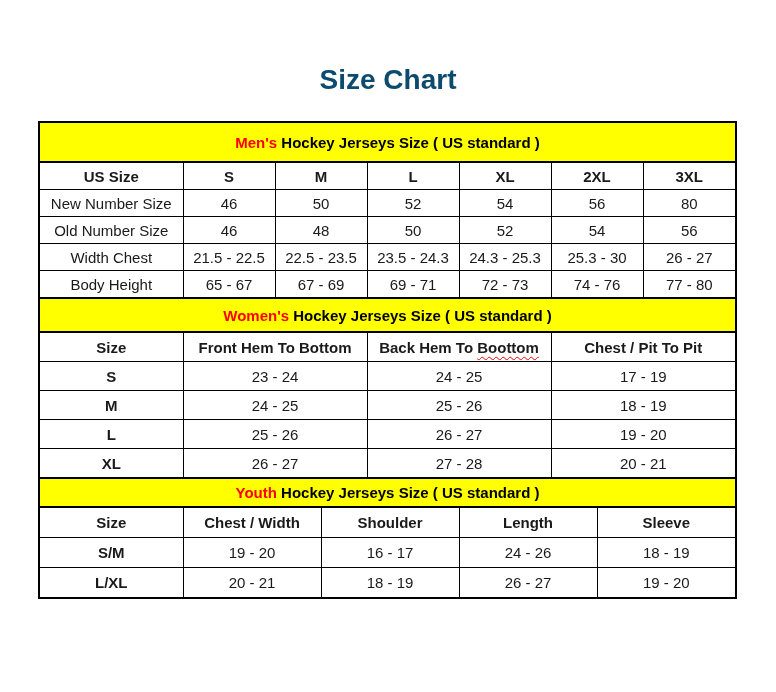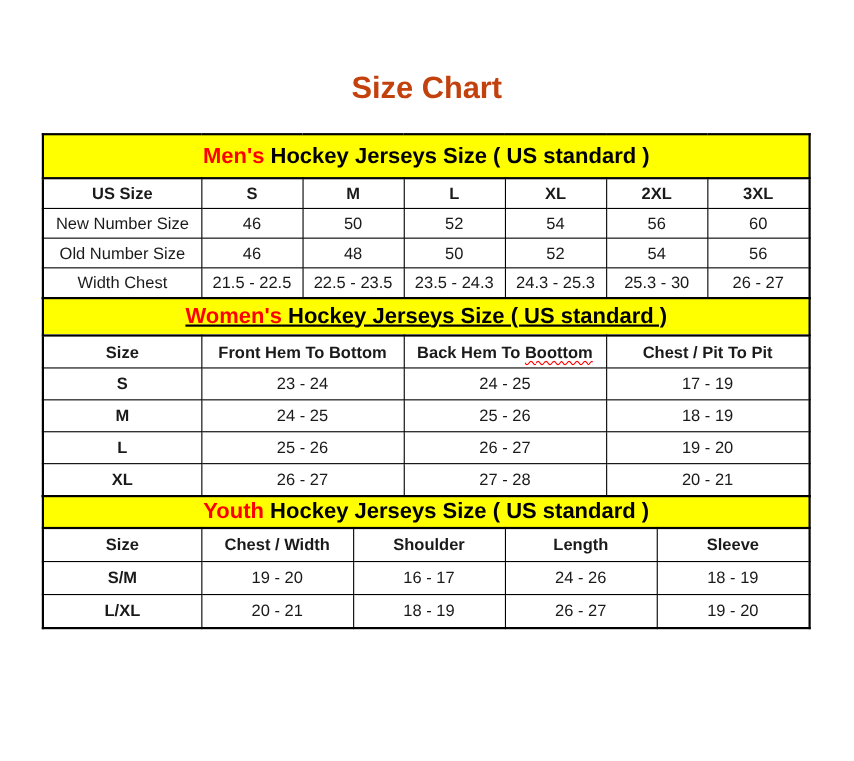--- a/index.html
+++ b/index.html
@@ -17,21 +17,21 @@
   }
   .title {
     position: absolute;
     top: 64px;
     left: 0;
     width: 100%;
     margin: 0;
     text-align: center;
     font-size: 28px;
     font-weight: bold;
-    color: #c2410c;
+    color: #0c4a6e;
   }
   .tables {
     position: absolute;
     left: 38px;
     top: 121px;
     width: 697px;
   }
   table {
     border-collapse: collapse;
     table-layout: fixed;
@@ -47,25 +47,25 @@
     font-size: 15px;
     font-weight: normal;
     padding: 0 2px;
     overflow: hidden;
     white-space: nowrap;
   }
   tr.section-row td {
     background: #ffff00;
     color: #000;
     font-weight: bold;
-    font-size: 20px;
+    font-size: 15px;
     border: 2px solid #000;
   }
   .men  tr.section-row td { height: 38px; }
-  .women tr.section-row td { height: 32px; text-decoration: underline; }
+  .women tr.section-row td { height: 32px; }
   .youth tr.section-row td { height: 27px; }
   th { font-weight: bold; }
   td.bold { font-weight: bold; }
   .men  tr.colhead th, .men  tr.data td { height: 26px; }
   .women tr.colhead th, .women tr.data td { height: 28px; }
   .youth tr.colhead th, .youth tr.data td { height: 29px; }
   .hl { color: #ff0000; }
   .wavy {
     text-decoration-line: underline;
     text-decoration-style: wavy;
@@ -106,39 +106,48 @@
         <th>2XL</th>
         <th>3XL</th>
       </tr>
       <tr class="data">
         <td>New Number Size</td>
         <td>46</td>
         <td>50</td>
         <td>52</td>
         <td>54</td>
         <td>56</td>
-        <td>60</td>
+        <td>80</td>
       </tr>
       <tr class="data">
         <td>Old Number Size</td>
         <td>46</td>
         <td>48</td>
         <td>50</td>
         <td>52</td>
         <td>54</td>
         <td>56</td>
       </tr>
       <tr class="data">
         <td>Width Chest</td>
         <td>21.5 - 22.5</td>
         <td>22.5 - 23.5</td>
         <td>23.5 - 24.3</td>
         <td>24.3 - 25.3</td>
         <td>25.3 - 30</td>
         <td>26 - 27</td>
+      </tr>
+      <tr class="data">
+        <td>Body Height</td>
+        <td>65 - 67</td>
+        <td>67 - 69</td>
+        <td>69 - 71</td>
+        <td>72 - 73</td>
+        <td>74 - 76</td>
+        <td>77 - 80</td>
       </tr>
     </tbody>
       </table>
 
     <table class="women">
       <colgroup>
         <col style="width:144px">
           <col style="width:184px">
           <col style="width:184px">
           <col style="width:185px">

